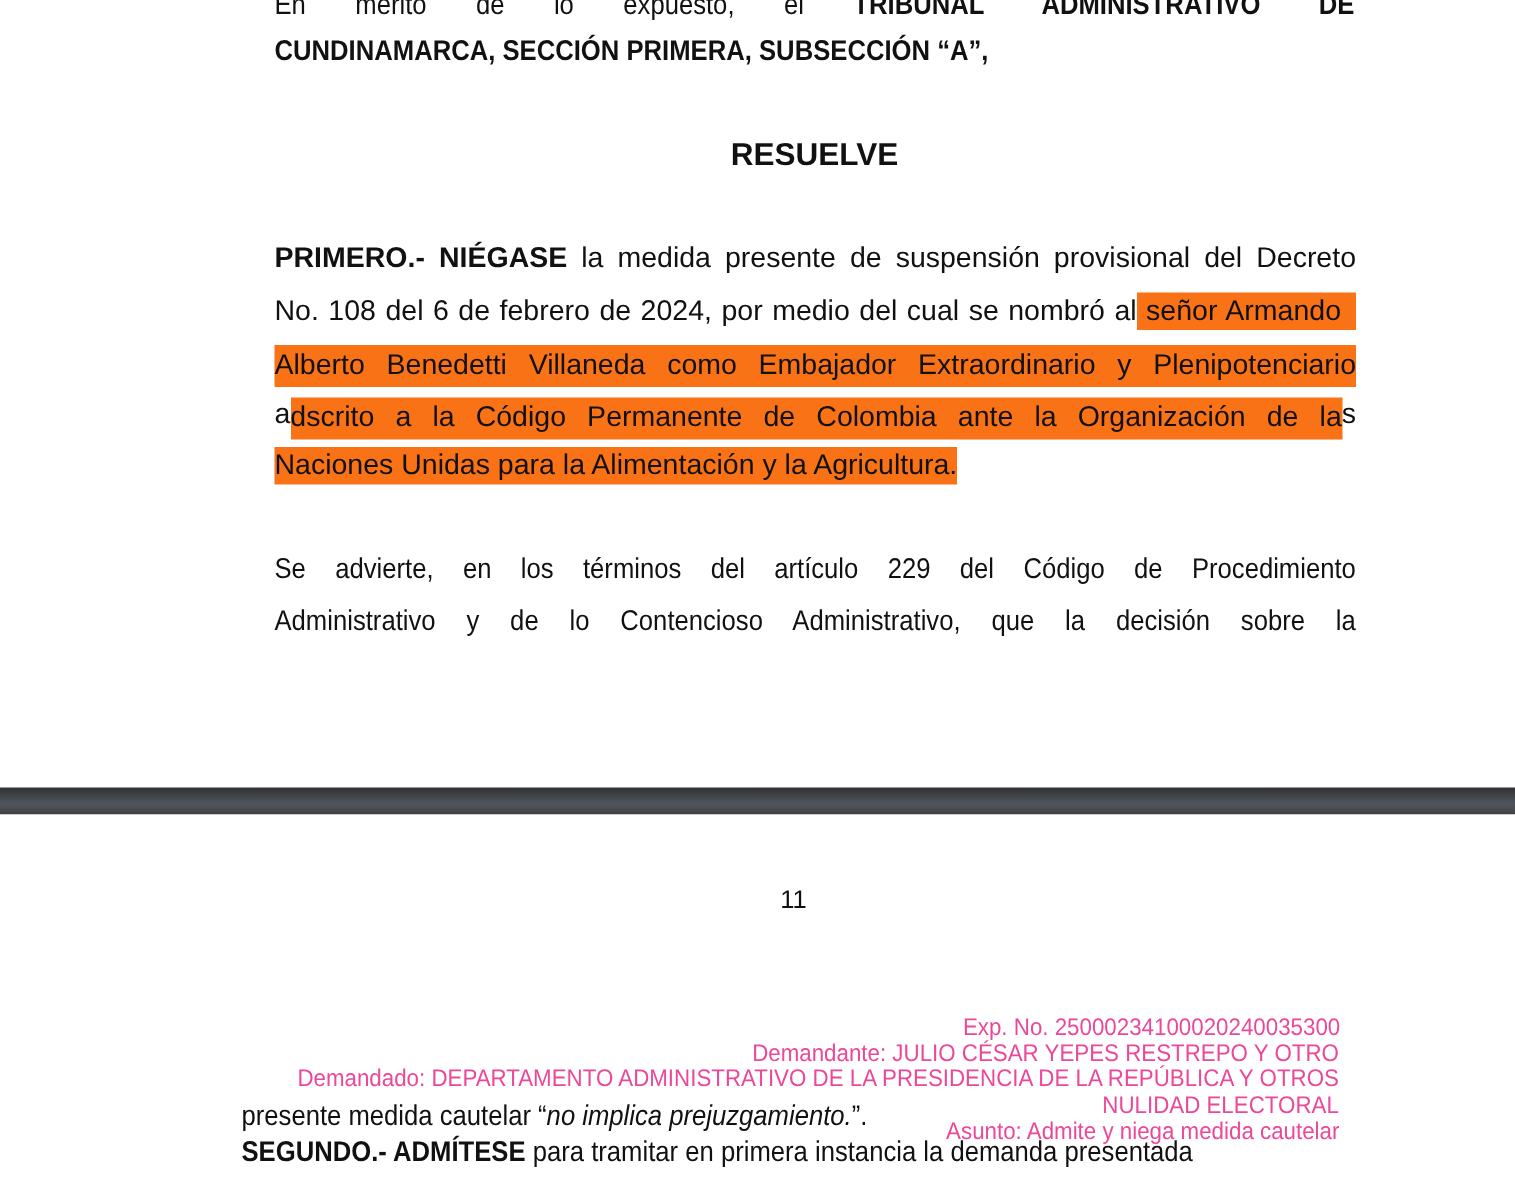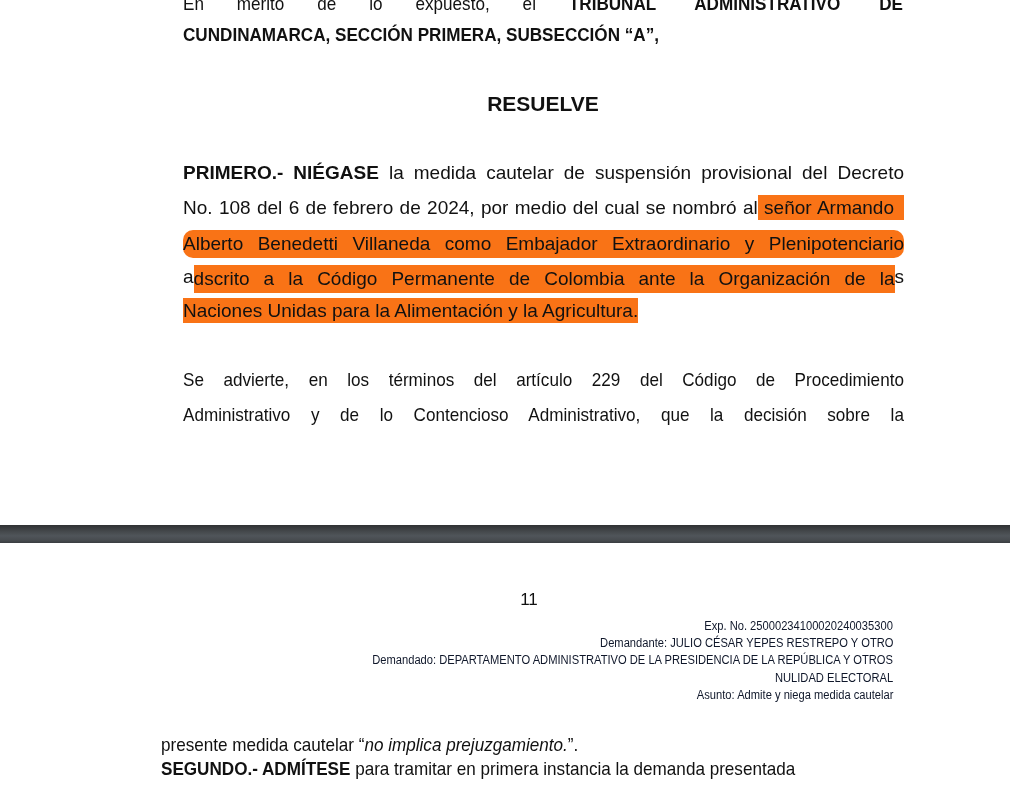--- a/index.html
+++ b/index.html
@@ -68,25 +68,25 @@
       top: 590px;
       left: 0;
       width: 1058px;
       text-align: center;
       font-size: 17px;
     }
 
     .footer {
       position: absolute;
       right: 117px;
-      top: 618px;
+      top: 677px;
       text-align: right;
-      font-size: 12px;
+      font-size: 16px;
       line-height: 17.2px;
-      color: #0f172a;
+      color: #ec4899;
     }
     .footer div { white-space: nowrap; }
     .footer .cond { display: inline-block; transform: scaleX(0.93); transform-origin: right center; }
 
     .cond-line { display: inline-block; transform-origin: left center; }
   </style>
 </head>
 <body>
 
 <div class="page page-top">
@@ -103,27 +103,27 @@
     </span>
   </div>
 
   <div class="line" style="top:23px;">
     <b class="cond-line" style="transform:scaleX(0.9);">CUNDINAMARCA, SECCIÓN PRIMERA, SUBSECCIÓN “A”,</b>
   </div>
 
   <div class="heading">RESUELVE</div>
 
   <div class="line justify" style="top:161px;">
-    <b>PRIMERO.- NIÉGASE</b><span> la medida cautelar de suspensión provisional del Decreto</span>
+    <b>PRIMERO.- NIÉGASE</b><span> la medida presente de suspensión provisional del Decreto</span>
   </div>
   <div class="line justify" style="top:196px;">
     <span>No. 108 del 6 de febrero de 2024, por medio del cual se nombró al</span><span class="hl" style="padding-right:10px;"> señor Armando</span>
   </div>
   <div class="line justify" style="top:230px;">
-    <span class="hl" style="display:inline-block; width:721px; text-align:justify; text-align-last:justify;border-radius:10px;">Alberto Benedetti Villaneda como Embajador Extraordinario y Plenipotenciario</span>
+    <span class="hl" style="display:inline-block; width:721px; text-align:justify; text-align-last:justify;">Alberto Benedetti Villaneda como Embajador Extraordinario y Plenipotenciario</span>
   </div>
   <div class="line" style="top:265px; display:flex;">
     <span>a</span>
       <span class="hl" style="flex:1; text-align:justify; text-align-last:justify;">dscrito a la Código Permanente de Colombia ante la Organización de la</span>
       <span>s</span>
   </div>
   <div class="line" style="top:299px;">
     <span class="hl">Naciones Unidas para la Alimentación y la Agricultura.</span>
   </div>
 

